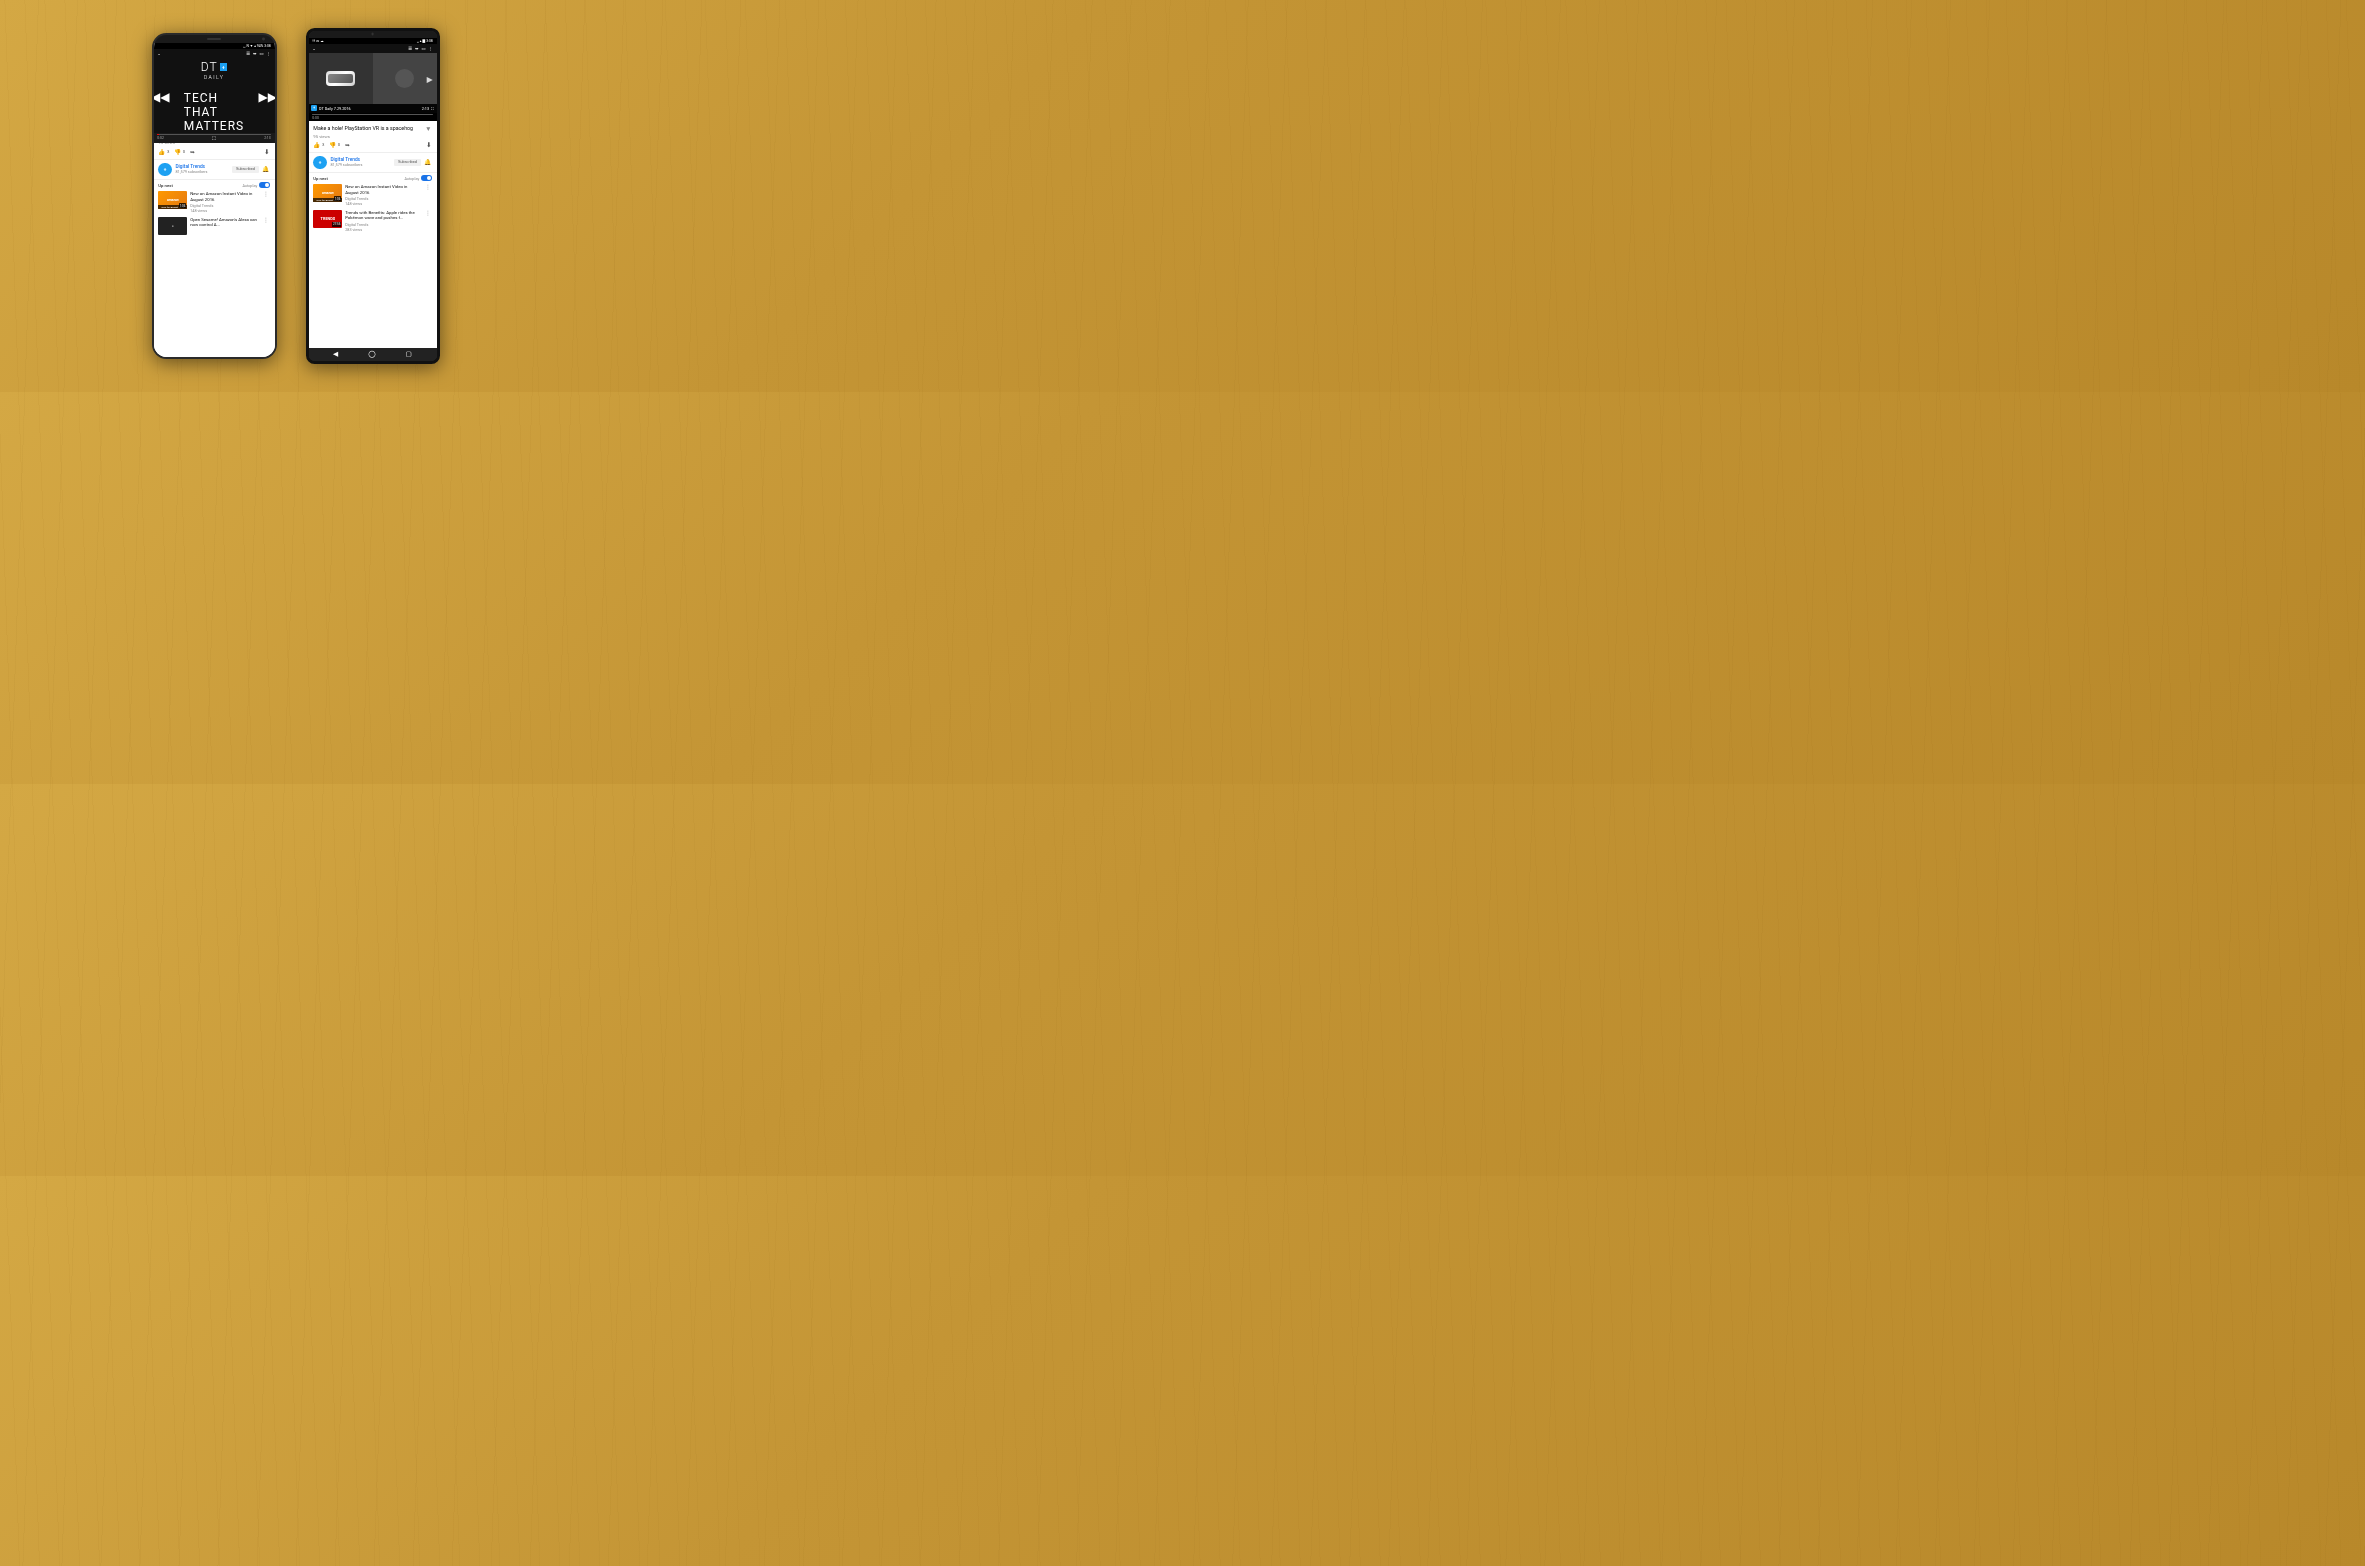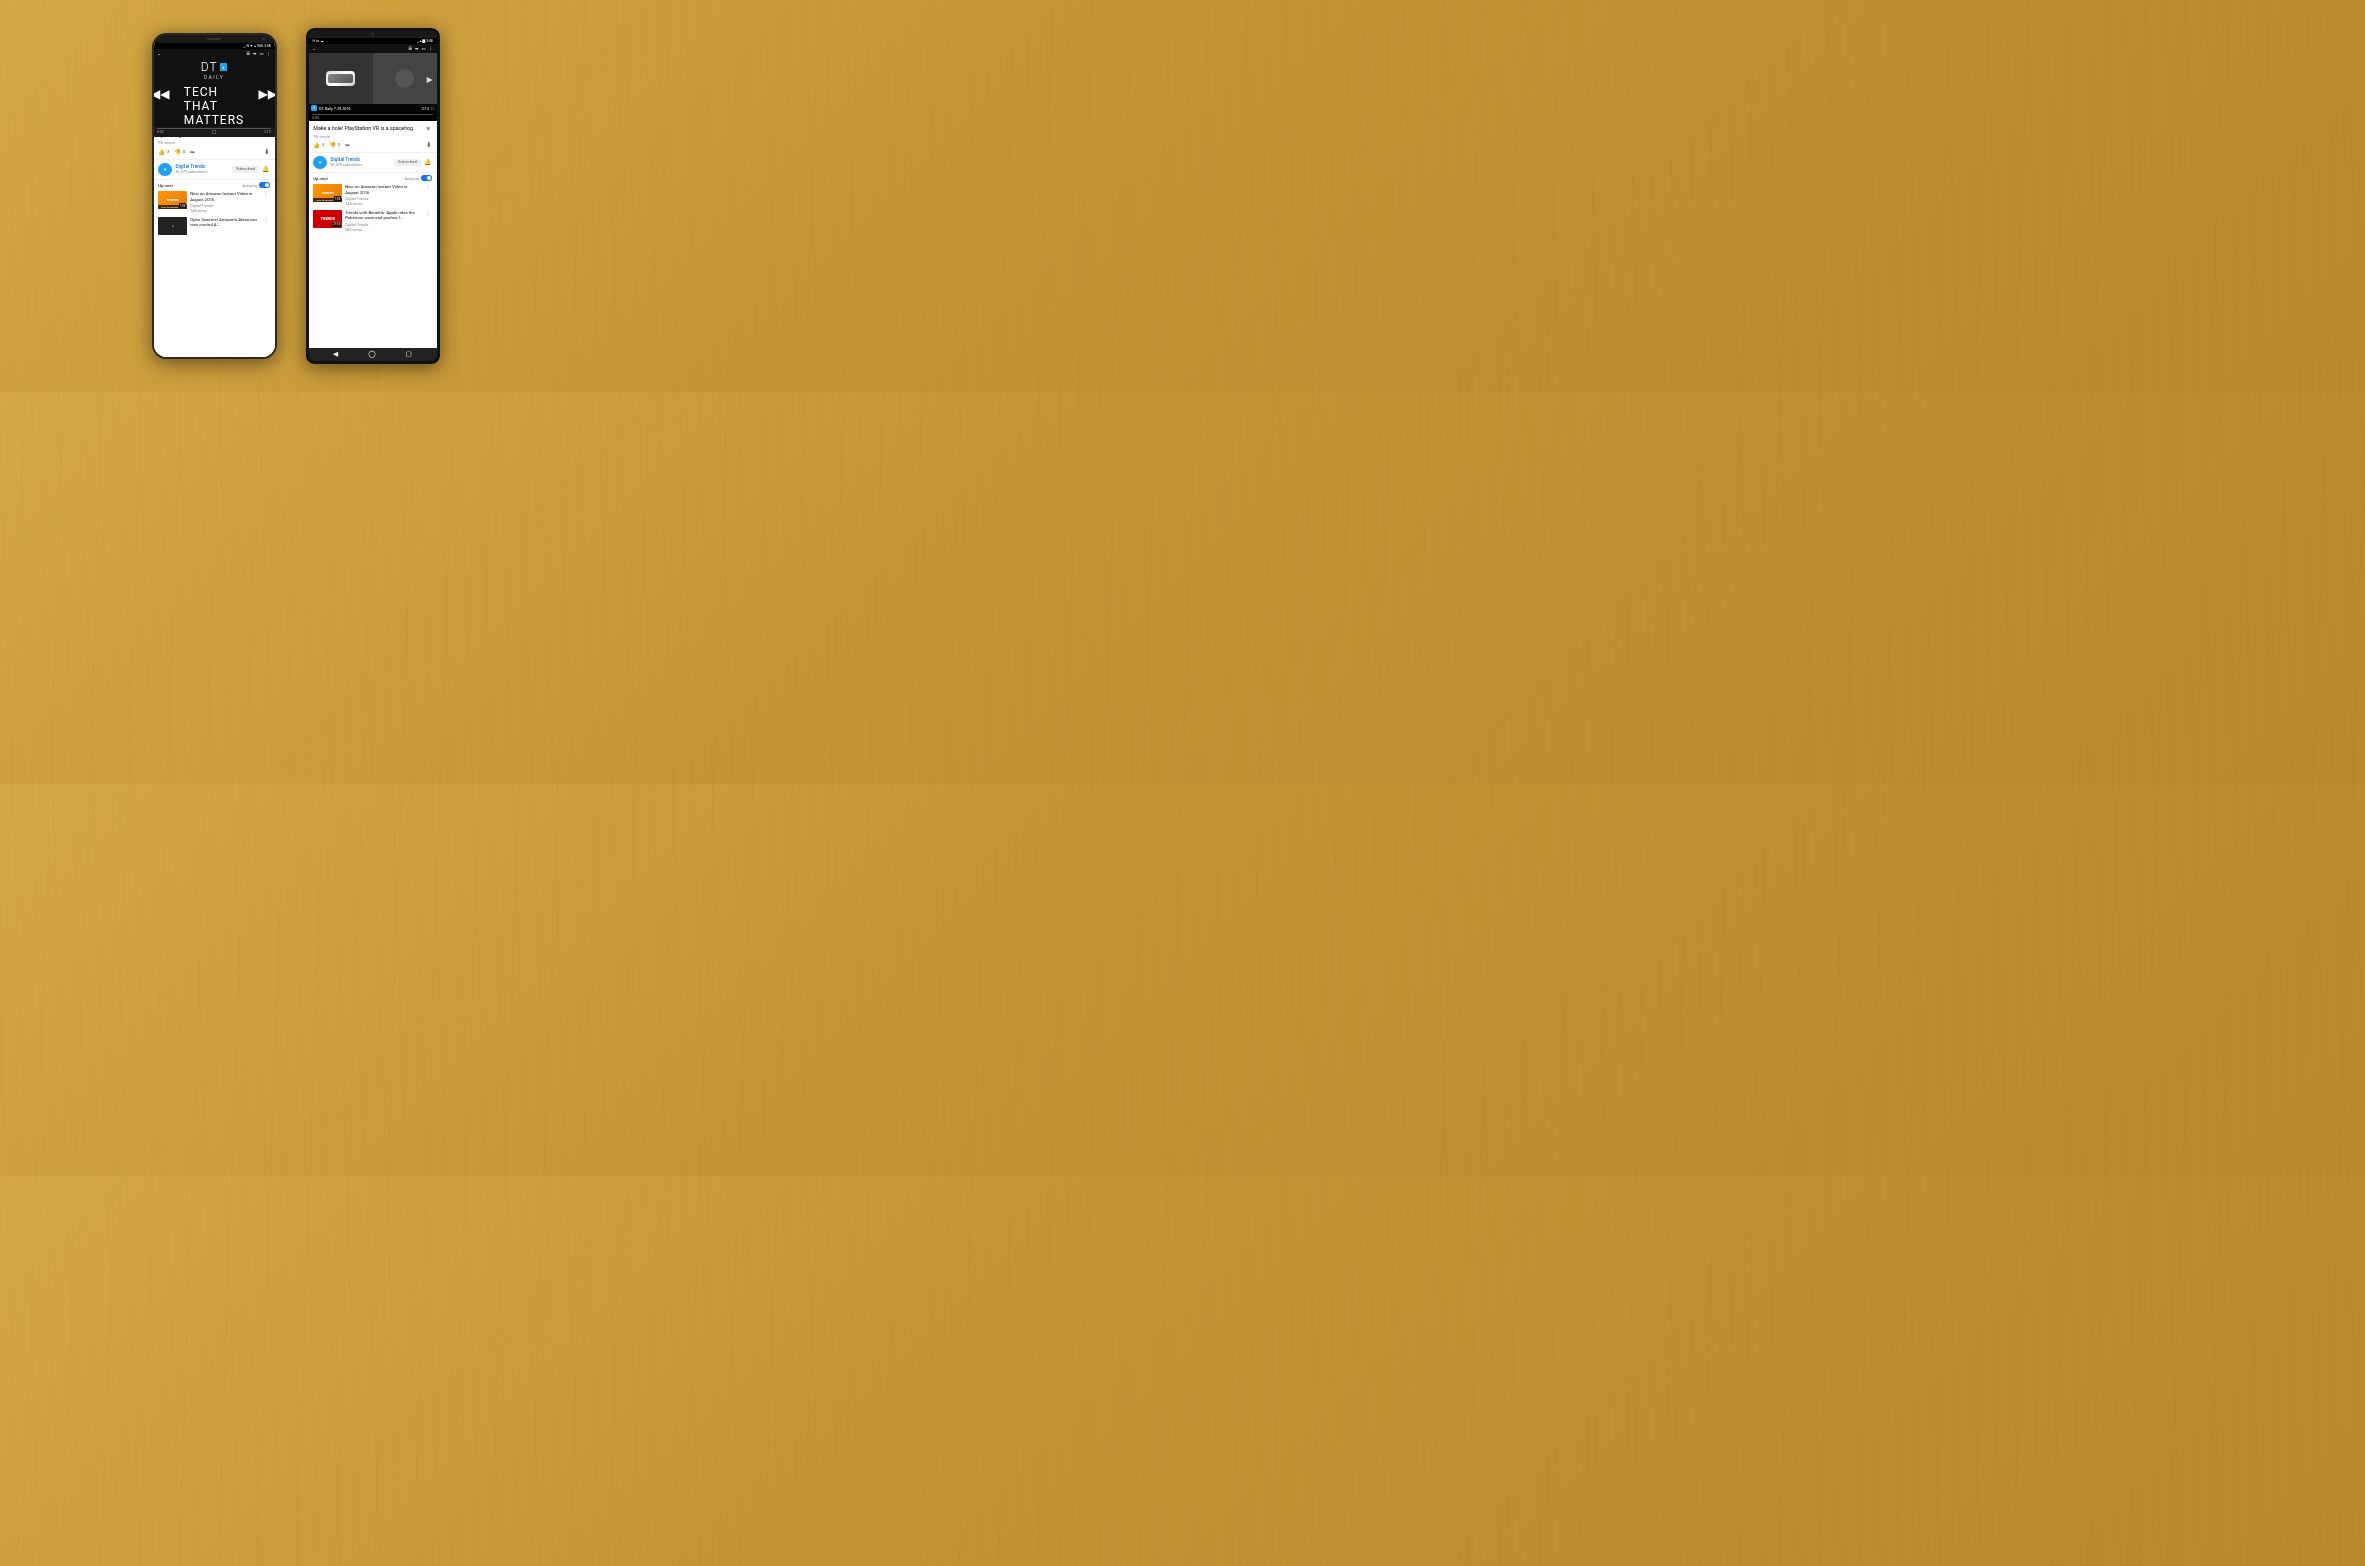--- a/index.html
+++ b/index.html
@@ -139,21 +139,21 @@
       height: 7.7px;
       display: flex;
       align-items: center;
       justify-content: center;
     }
 
     .dt-tagline {
       color: #888;
       font-size: 2.9px;
       letter-spacing: 1px;
-      margin-top: 5px;
+      margin-top: 11px;
     }
 
     .prev-next-btns {
       display: flex;
       align-items: center;
       gap: 14.4px;
       margin-top: 1.9px;
     }
 
     .prev-next-btns span {

